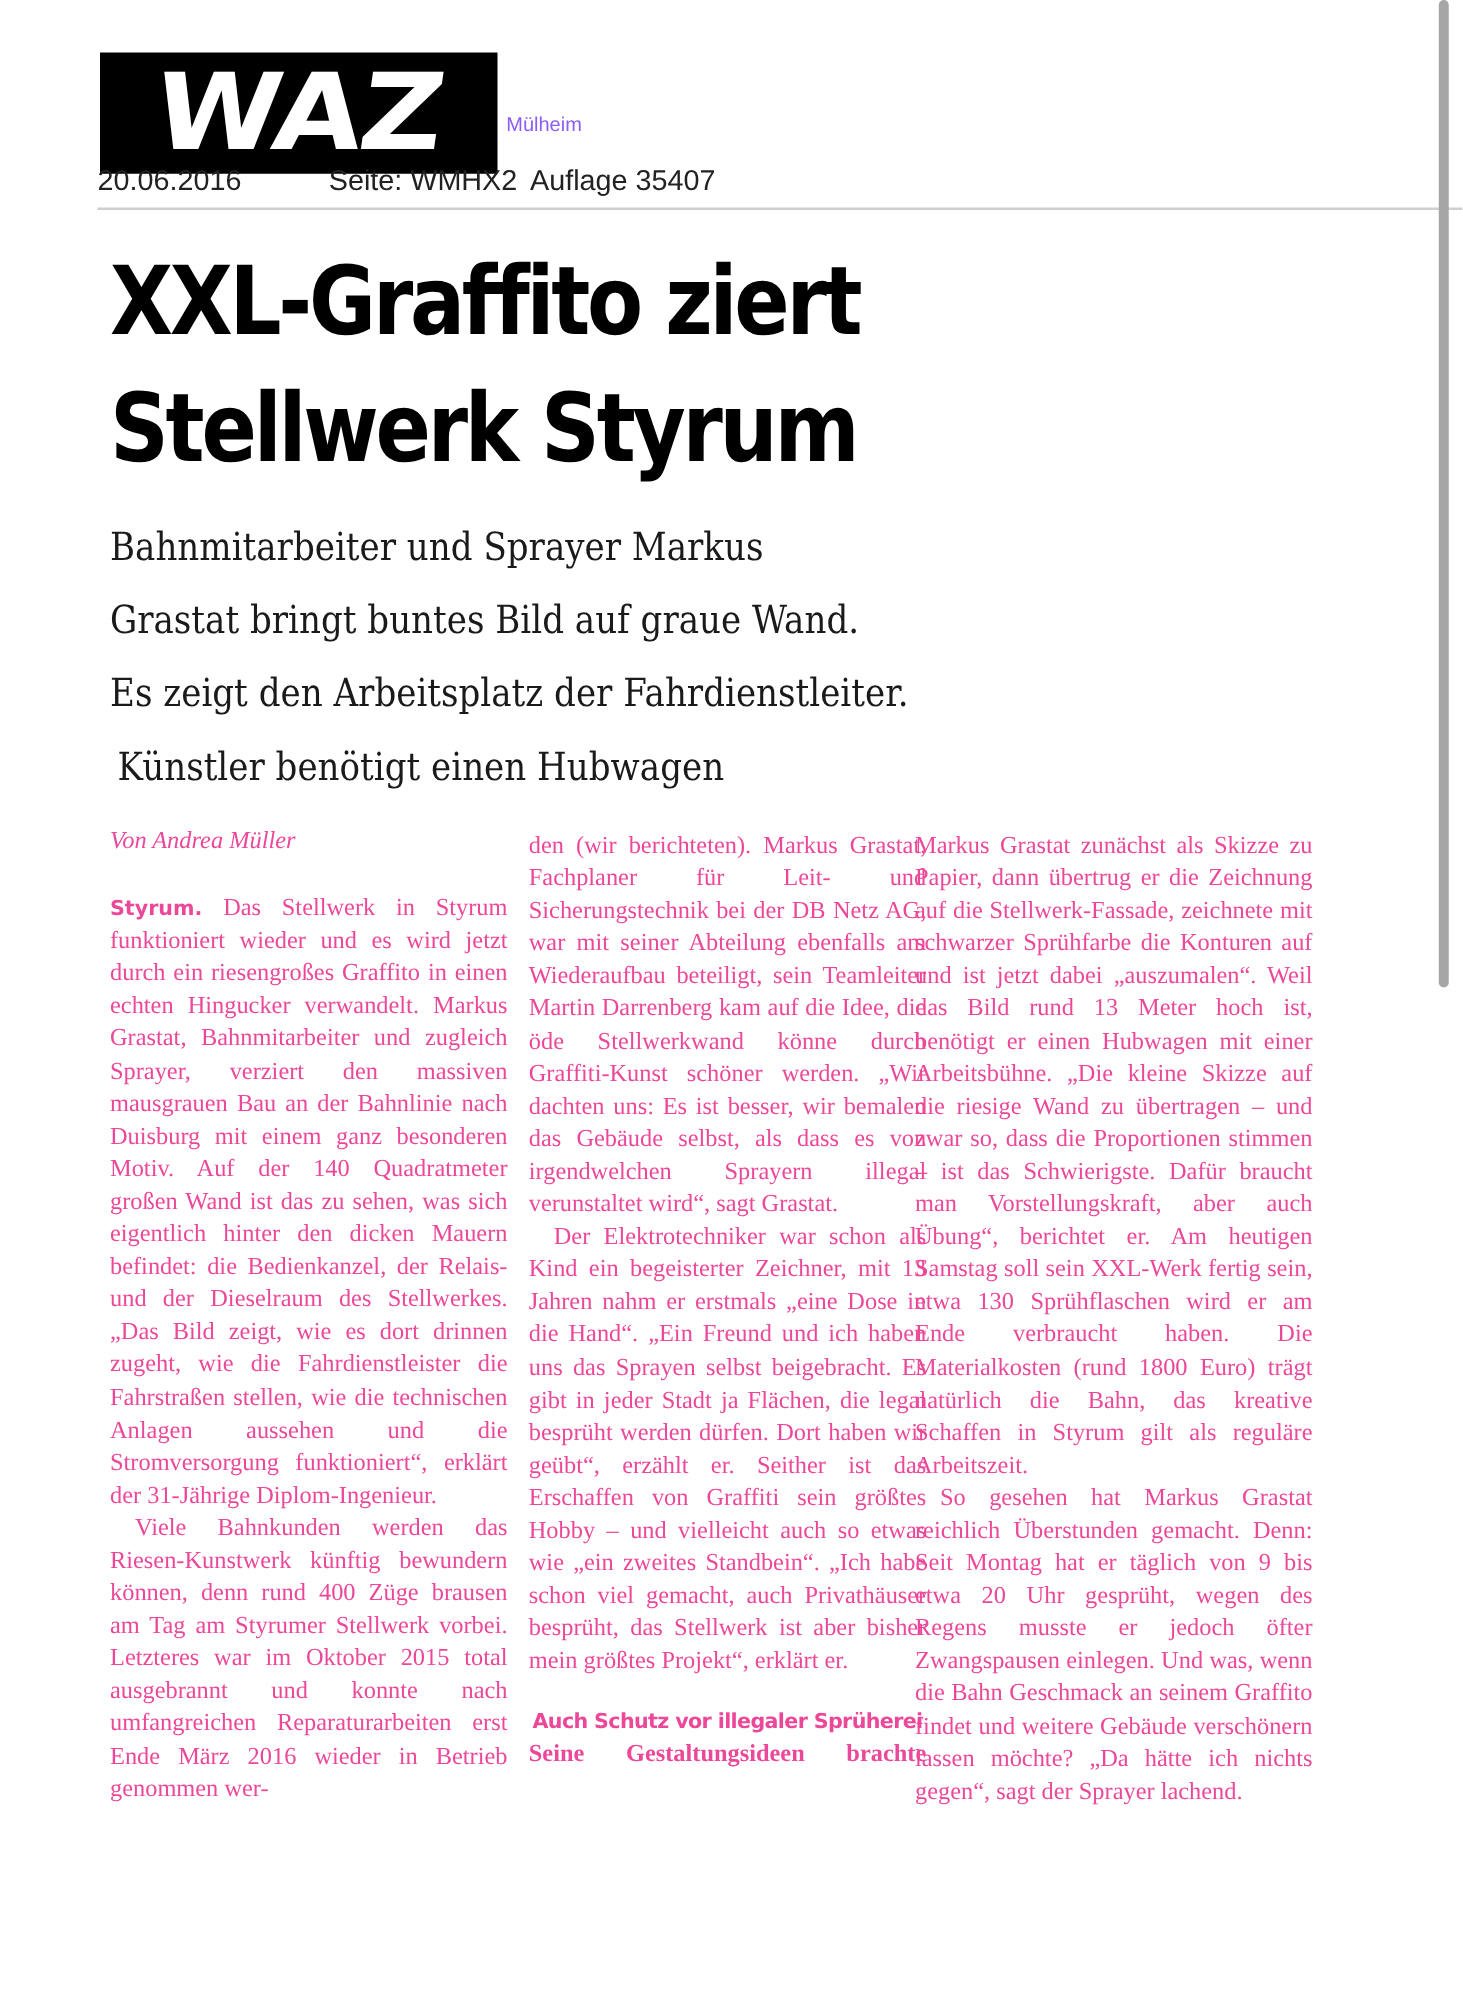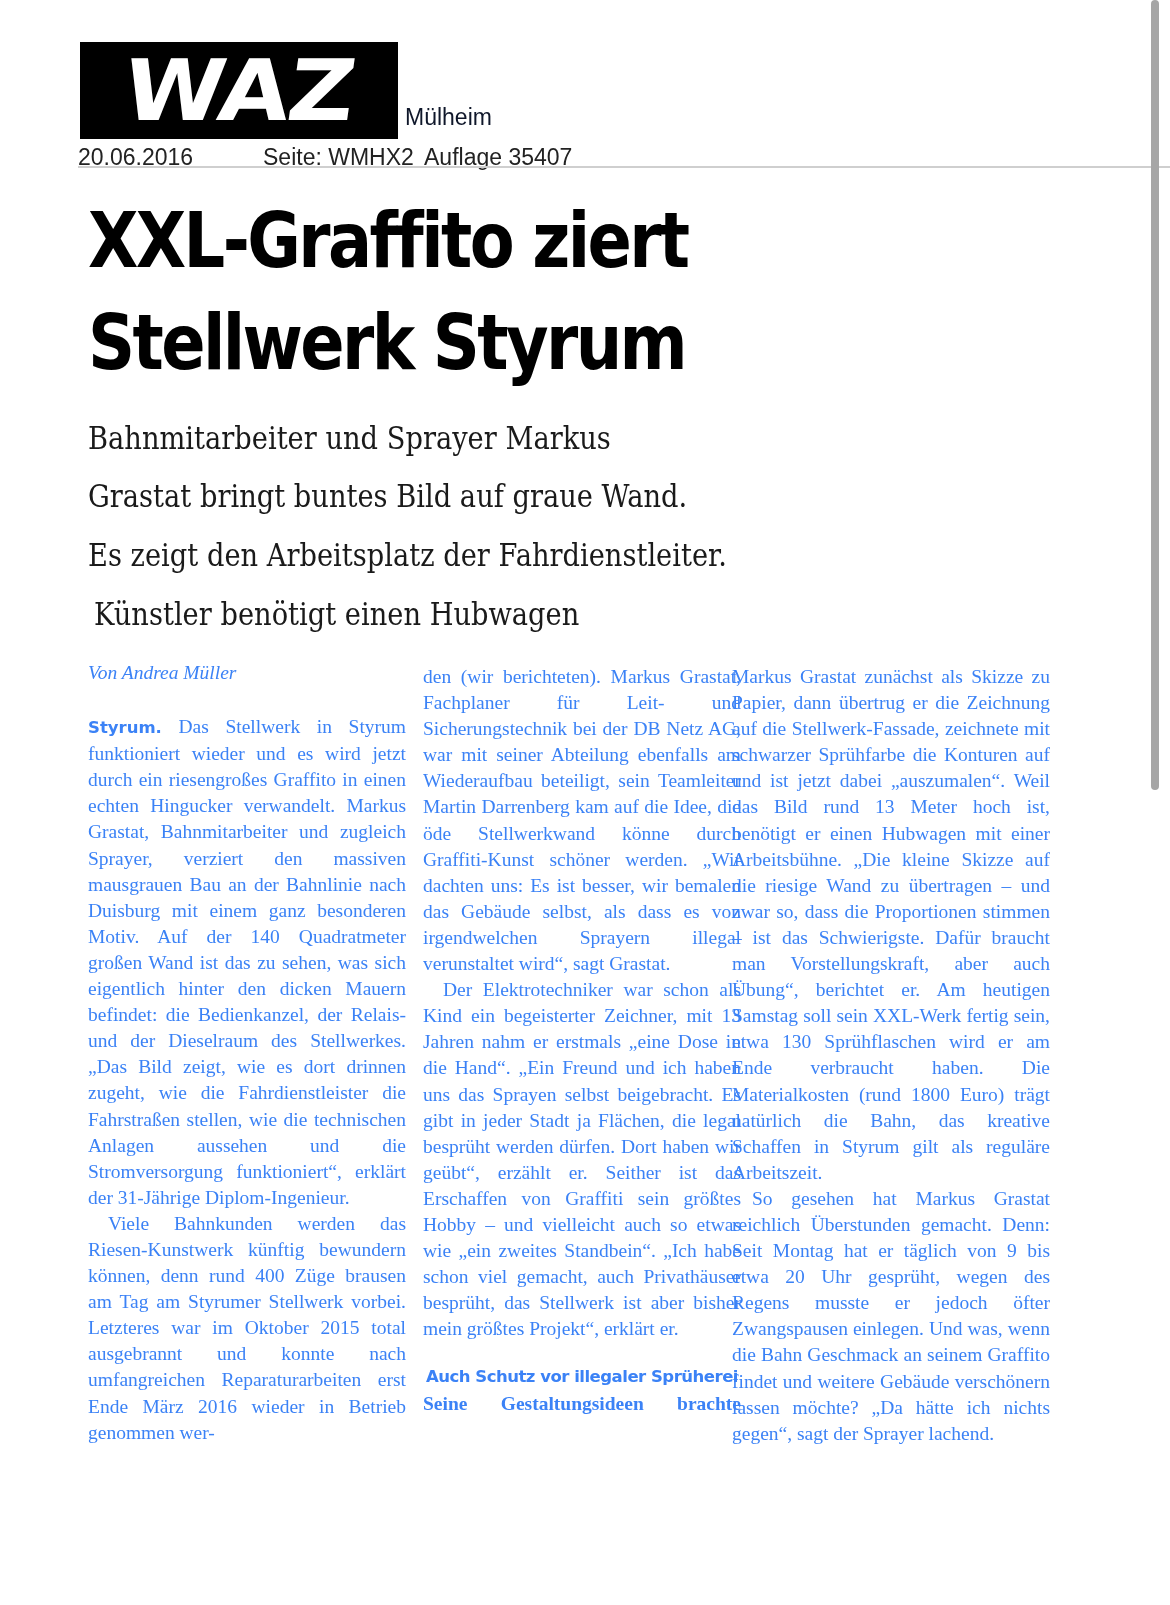--- a/index.html
+++ b/index.html
@@ -11,25 +11,25 @@
     position: absolute; left: 80px; top: 42px; width: 318px; height: 97px;
     background: #000; display: flex; align-items: center; justify-content: center;
   }
   .logo span {
     color: #fff; font-family: "DejaVu Sans", sans-serif; font-weight: bold;
     font-size: 92px; letter-spacing: -2px; line-height: 1;
     transform: skewX(-8deg) scaleY(0.92);
     display: inline-block;
   }
   .edition {
-    position: absolute; left: 405px; top: 104px;
-    font-family: "Liberation Sans", sans-serif; font-size: 23px; color: #0f172a;
+    position: absolute; left: 405px; top: 92px;
+    font-family: "Liberation Sans", sans-serif; font-size: 16px; color: #8b5cf6;
   }
   .meta {
-    position: absolute; top: 144px; font-family: "Liberation Sans", sans-serif;
+    position: absolute; top: 131px; font-family: "Liberation Sans", sans-serif;
     font-size: 23px; color: #222; white-space: nowrap;
   }
   .meta.date { left: 78px; }
   .meta.page { left: 263px; }
   .meta.auflage { left: 424px; }
   .rule {
     position: absolute; left: 78px; top: 166px; width: 1092px; height: 2px; background: #cfcfcf;
   }
   .scrollbar {
     position: absolute; left: 1151px; top: 0; width: 8px; height: 790px;
@@ -46,21 +46,21 @@
     font-size: 31px; color: #1a1a1a; white-space: nowrap;
     transform: scaleX(0.88); transform-origin: left top;
   }
   .subline.l1 { top: 420px; }
   .subline.l2 { top: 478px; }
   .subline.l3 { top: 537px; }
   .subline.l4 { top: 596px; left: 94px; }
   .col {
     position: absolute; top: 660px; width: 318px;
     font-family: "Liberation Serif", serif; font-size: 19.5px; line-height: 26.1px;
-    text-align: justify; color: #3b82f6;
+    text-align: justify; color: #ec4899;
   }
   .col p { margin: 0; }
   .col1 { left: 88px; }
   .col2 { left: 423px; top: 664px; }
   .col3 { left: 732px; top: 664px; }
   .byline { font-style: italic; margin-bottom: 28px !important; }
   .indent { text-indent: 20px; }
   .lead { font-family: "DejaVu Sans", sans-serif; font-weight: bold; font-size: 16.5px; }
   .subhead {
     font-family: "DejaVu Sans", sans-serif; font-weight: bold; font-size: 16.5px;

